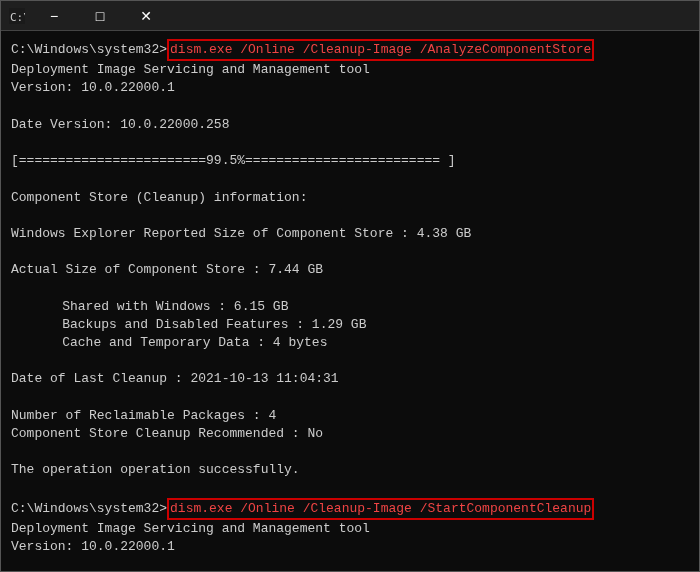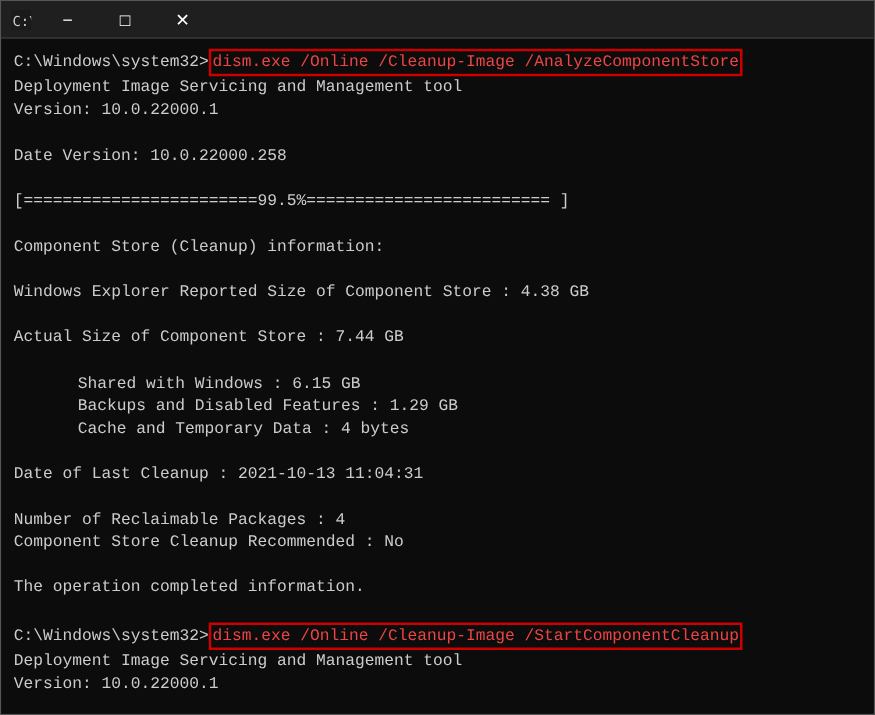--- a/index.html
+++ b/index.html
@@ -150,21 +150,21 @@
     <span class="line empty"> </span>
     <span class="line indented">    Shared with Windows : 6.15 GB</span>
     <span class="line indented">    Backups and Disabled Features : 1.29 GB</span>
     <span class="line indented">    Cache and Temporary Data : 4 bytes</span>
     <span class="line empty"> </span>
     <span class="line">Date of Last Cleanup : 2021-10-13 11:04:31</span>
     <span class="line empty"> </span>
     <span class="line">Number of Reclaimable Packages : 4</span>
     <span class="line">Component Store Cleanup Recommended : No</span>
     <span class="line empty"> </span>
-    <span class="line">The operation completed information.</span>
+    <span class="line">The operation operation successfully.</span>
     <span class="line empty"> </span>
     <div class="prompt-line">
       <span class="prompt-text">C:\Windows\system32&gt;</span>
         <span class="command-highlight">dism.exe /Online /Cleanup-Image /StartComponentCleanup</span>
     </div>
     <span class="line">Deployment Image Servicing and Management tool</span>
     <span class="line">Version: 10.0.22000.1</span>
     <span class="line empty"> </span>
 
   </div>

